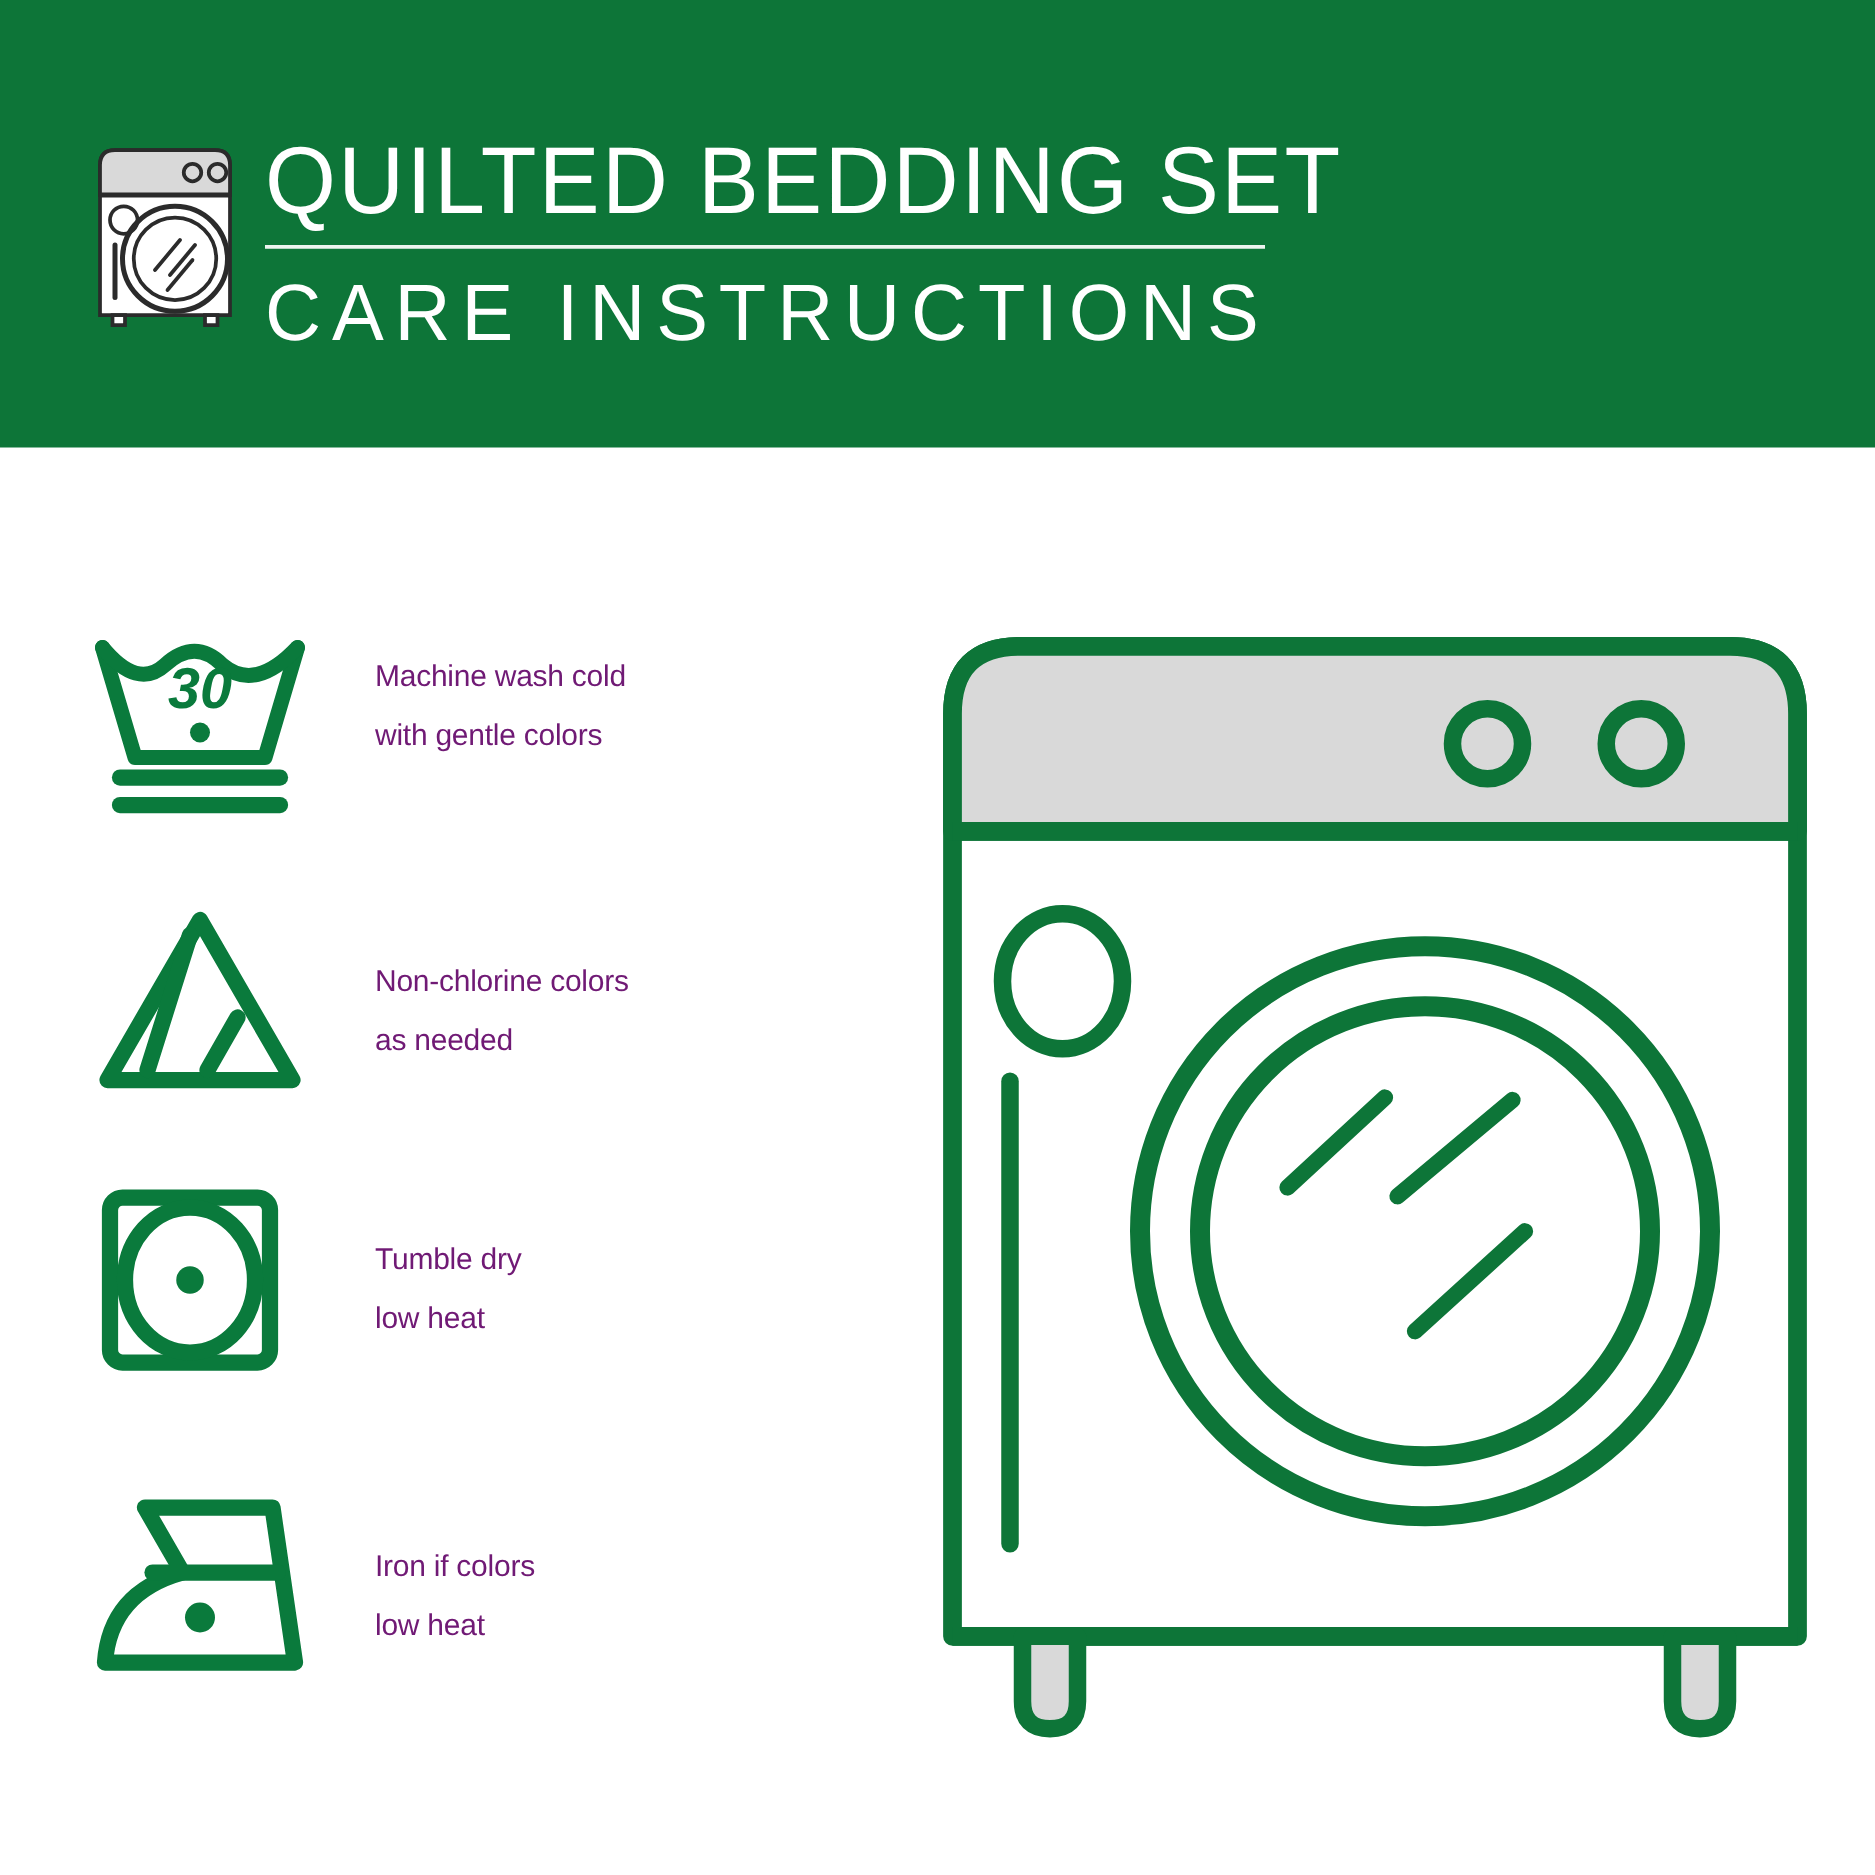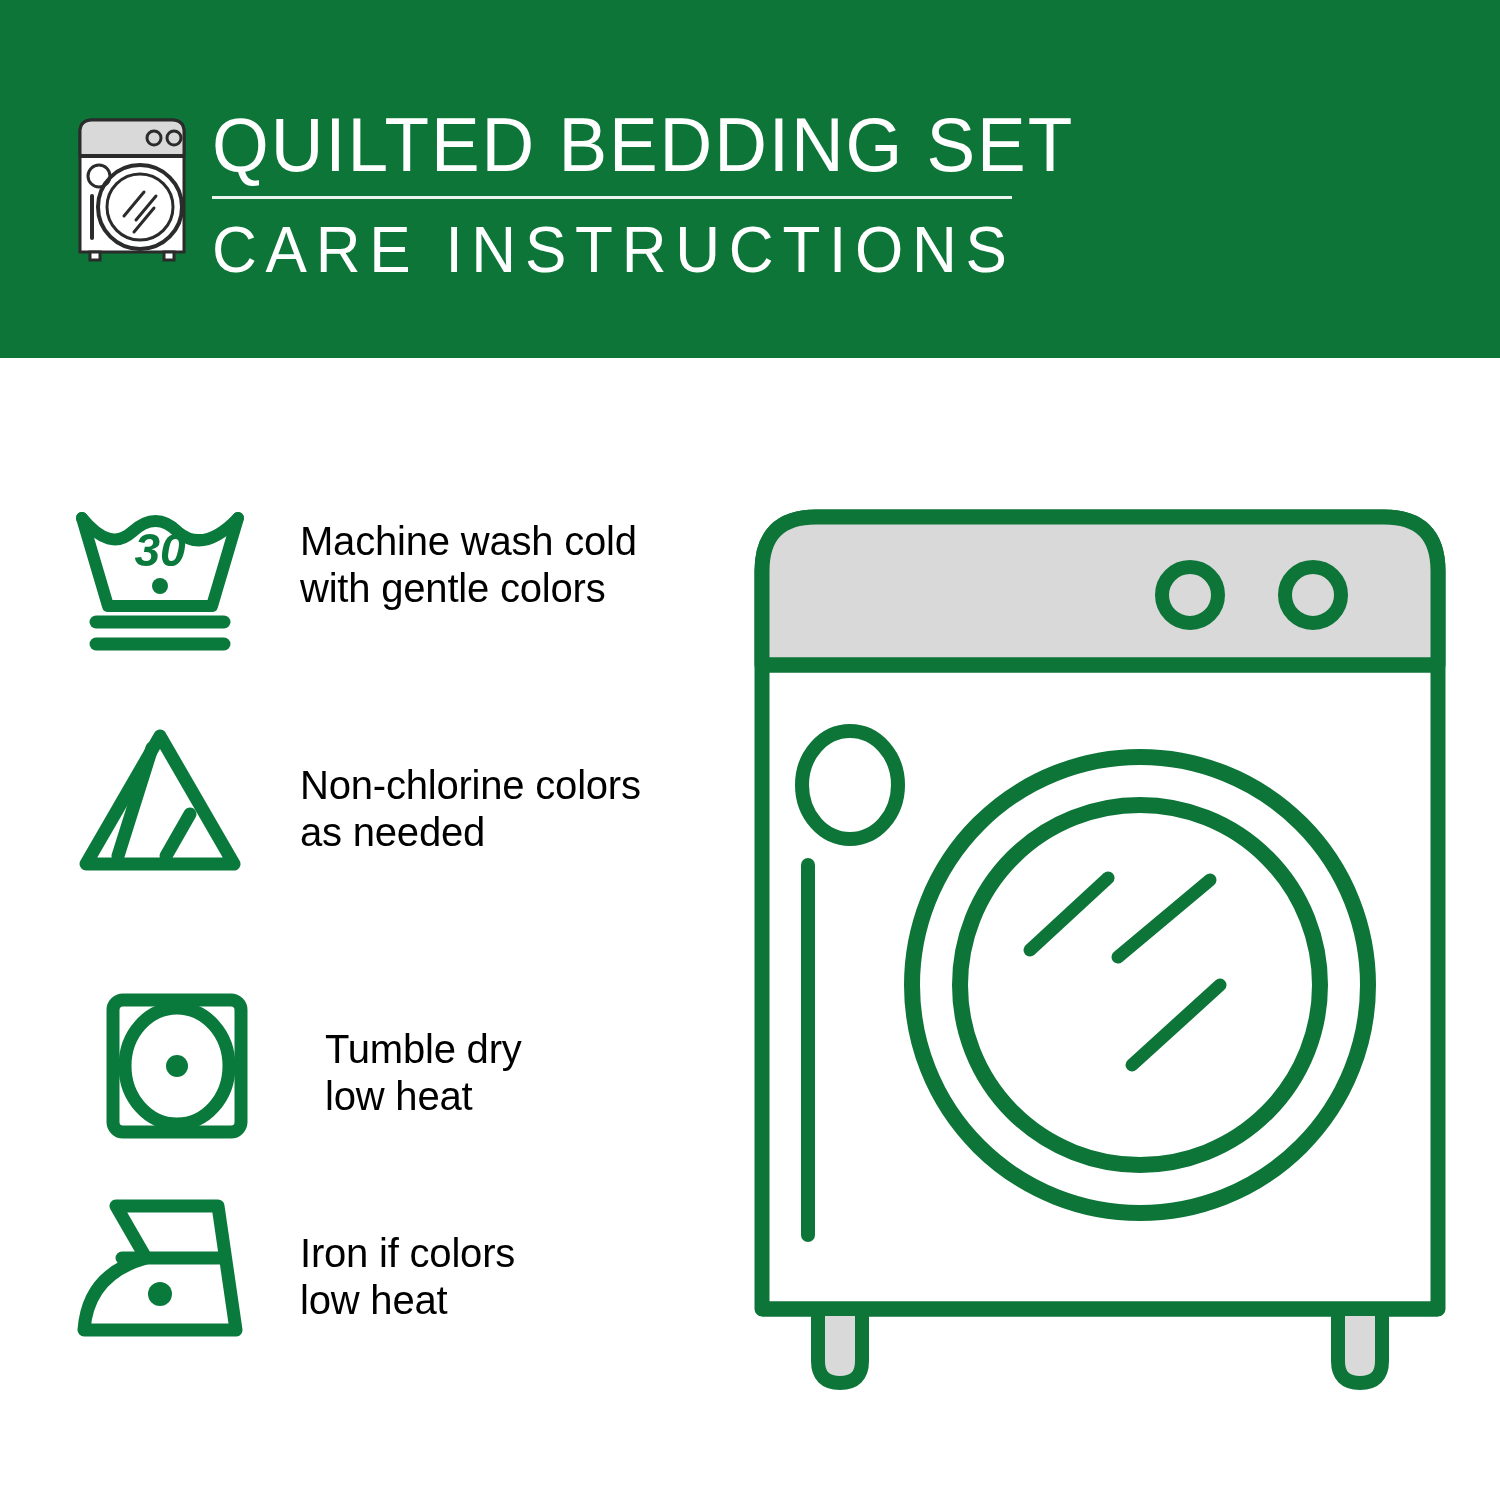--- a/index.html
+++ b/index.html
@@ -90,23 +90,23 @@
     left: 70px;
     top: 0;
     width: 180px;
     height: 160px;
     font-style: italic;
   }
   .care-text {
     position: absolute;
     left: 300px;
     font-family: "Liberation Sans", sans-serif;
-    font-size: 40px;
+    font-size: 24px;
     font-weight: 400;
-    color: #000000;
+    color: #701a75;
     line-height: 47px;
     letter-spacing: -0.2px;
   }
   .care-text span { display: block; }
 
   
   #machine {
     position: absolute;
     left: 740px;
     top: 495px;
@@ -186,21 +186,21 @@
             <line x1="120" y1="92" x2="96" y2="134"></line>
           </g>
         </svg>
       </div>
       <div class="care-text" style="top:40px;">
         <span>Non-chlorine colors</span>
         <span>as needed</span>
       </div>
     </div>
 
-    <div class="care-row" style="top:486px;margin-left:25px;">
+    <div class="care-row" style="top:444px;">
       <div class="care-icon">
         <svg viewBox="0 0 180 160" width="180" height="160" aria-hidden="true">
           <rect x="18" y="14" width="128" height="132" rx="10" ry="10" fill="none" stroke="#0a7a3c" stroke-width="13"></rect>
           <ellipse cx="82" cy="80" rx="52" ry="58" fill="none" stroke="#0a7a3c" stroke-width="13"></ellipse>
           <circle cx="82" cy="80" r="11" fill="#0a7a3c"></circle>
         </svg>
       </div>
       <div class="care-text" style="top:40px;">
         <span>Tumble dry</span>
         <span>low heat</span>

